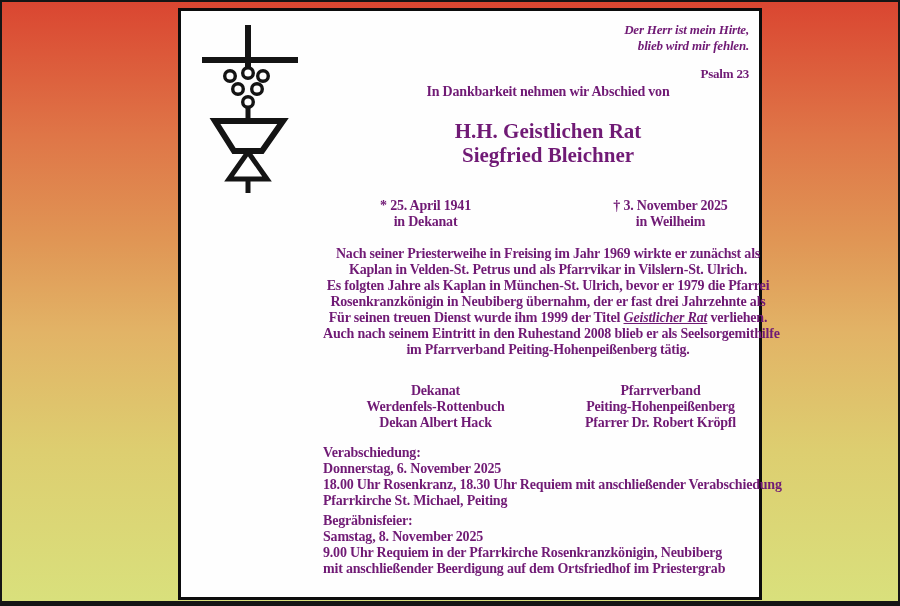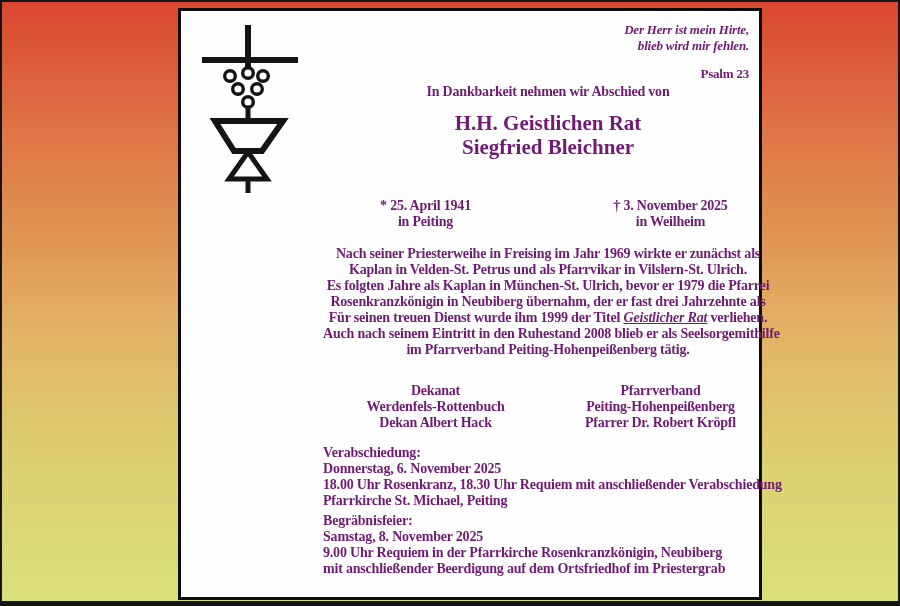--- a/index.html
+++ b/index.html
@@ -40,21 +40,21 @@
     font-size: 13px; line-height: 16px;
     font-style: italic; letter-spacing: -0.2px;
     white-space: nowrap;
   }
   .psalm .source { font-style: normal; margin-top: 12px; }
 
   .cross { left: 18px; top: 11px; }
 
   .intro { top: 73px; }
 
-  .name-block { top: 100px; }
+  .name-block { top: 108px; }
   .name-line { font-size: 21px; line-height: 24px; white-space: nowrap; }
   .subtitle { top: 148px; font-size: 13.5px; line-height: 15px; }
 
   .two-col { display: flex; }
   .two-col > div { width: 50%; text-align: center; }
   .dates { top: 187px; gap: 40px; }
   .mourners { top: 372px; }
 
   .bio { top: 235px; }
   .honor-title { font-style: italic; text-decoration: underline; }
@@ -97,21 +97,21 @@
     <div class="abs col body-line intro">In Dankbarkeit nehmen wir Abschied von</div>
 
     <div class="abs col name-block">
       <div class="name-line">H.H. Geistlichen Rat</div>
       <div class="name-line">Siegfried Bleichner</div>
     </div>
 
     <div class="abs col two-col dates">
       <div>
         <div class="body-line">* 25. April 1941</div>
-        <div class="body-line">in Peiting</div>
+        <div class="body-line">in Dekanat</div>
       </div>
       <div>
         <div class="body-line">† 3. November 2025</div>
         <div class="body-line">in Weilheim</div>
       </div>
     </div>
 
     <div class="abs col bio">
       <div class="body-line">Nach seiner Priesterweihe in Freising im Jahr 1969 wirkte er zunächst als</div>
       <div class="body-line">Kaplan in Velden-St. Petrus und als Pfarrvikar in Vilslern-St. Ulrich.</div>

